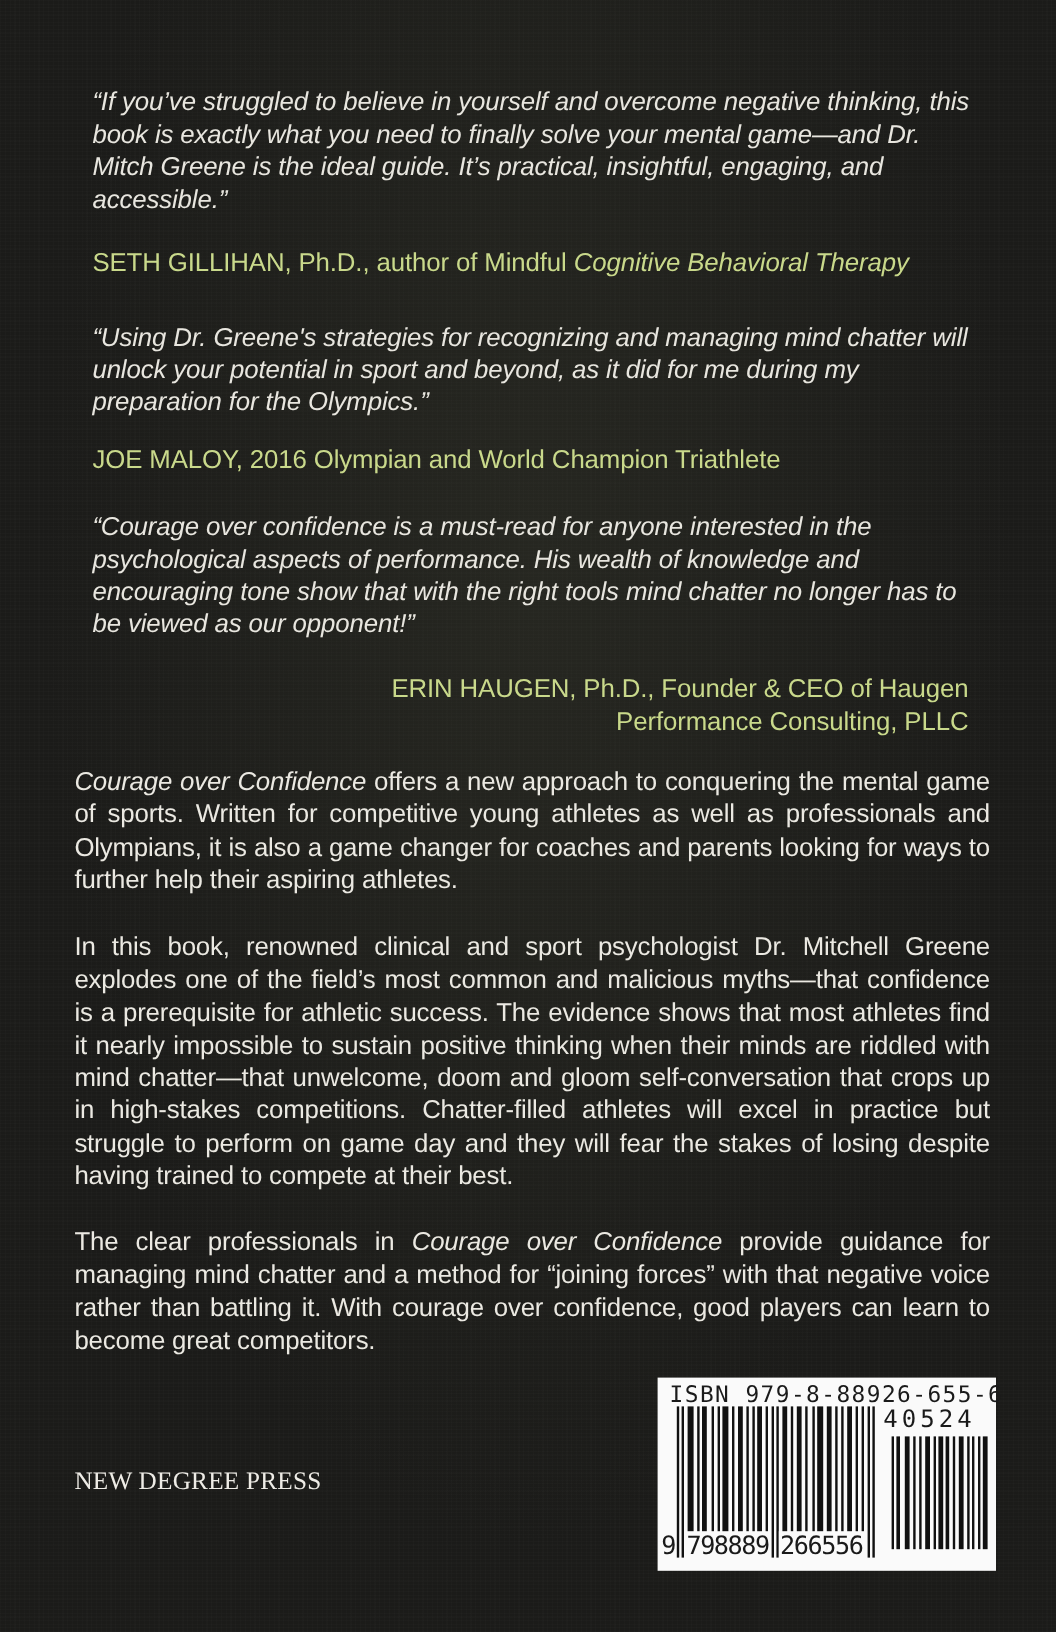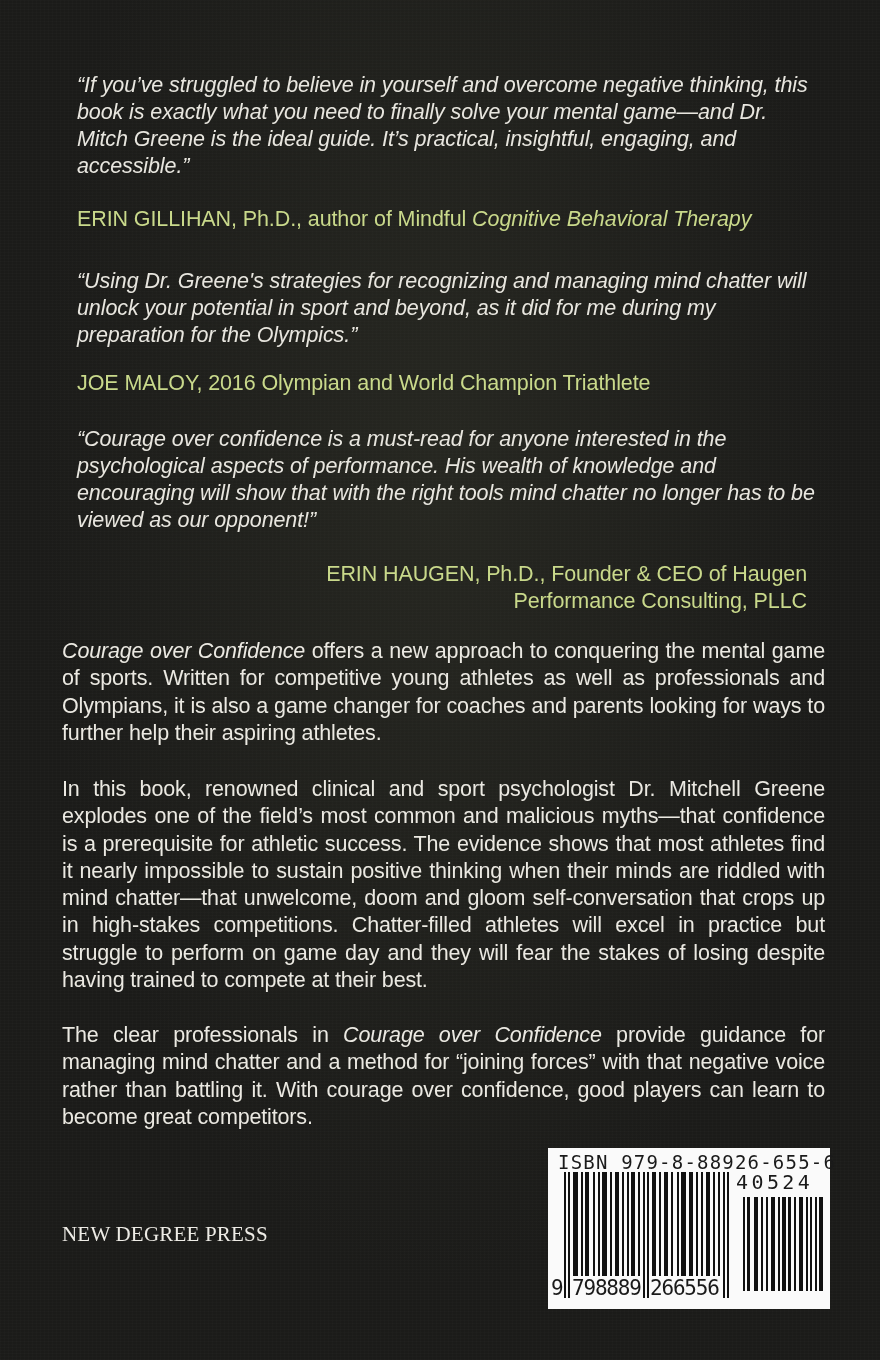--- a/index.html
+++ b/index.html
@@ -154,30 +154,30 @@
     .left-digits { left: 23px; }
     .right-digits { left: 101px; }
   </style>
 </head>
 <body>
 
 <div class="cover">
 
   <div class="blurb" id="blurb-1">
     <p class="quote">“If you’ve struggled to believe in yourself and overcome negative thinking, this book is exactly what you need to finally solve your mental game—and Dr. Mitch Greene is the ideal guide. It’s practical, insightful, engaging, and accessible.”</p>
-    <p class="attribution"><span>ERIN GILLIHAN, Ph.D., author of Mindful </span><em>Cognitive Behavioral Therapy</em></p>
+    <p class="attribution"><span>SETH GILLIHAN, Ph.D., author of Mindful </span><em>Cognitive Behavioral Therapy</em></p>
   </div>
 
   <div class="blurb" id="blurb-2">
     <p class="quote">“Using Dr. Greene's strategies for recognizing and managing mind chatter will unlock your potential in sport and beyond, as it did for me during my preparation for the Olympics.”</p>
     <p class="attribution">JOE MALOY, 2016 Olympian and World Champion Triathlete</p>
   </div>
 
   <div class="blurb" id="blurb-3">
-    <p class="quote">“Courage over confidence is a must-read for anyone interested in the psychological aspects of performance. His wealth of knowledge and encouraging will show that with the right tools mind chatter no longer has to be viewed as our opponent!”</p>
+    <p class="quote">“Courage over confidence is a must-read for anyone interested in the psychological aspects of performance. His wealth of knowledge and encouraging tone show that with the right tools mind chatter no longer has to be viewed as our opponent!”</p>
     <p class="attribution">
       <span>ERIN HAUGEN, Ph.D., Founder &amp; CEO of Haugen</span><br>
       <span>Performance Consulting, PLLC</span>
     </p>
   </div>
 
   <div class="description" id="desc-1">
     <p><em>Courage over Confidence</em><span> offers a new approach to conquering the mental game of sports. Written for competitive young athletes as well as professionals and Olympians, it is also a game changer for coaches and parents looking for ways to further help their aspiring athletes.</span></p>
   </div>
 

